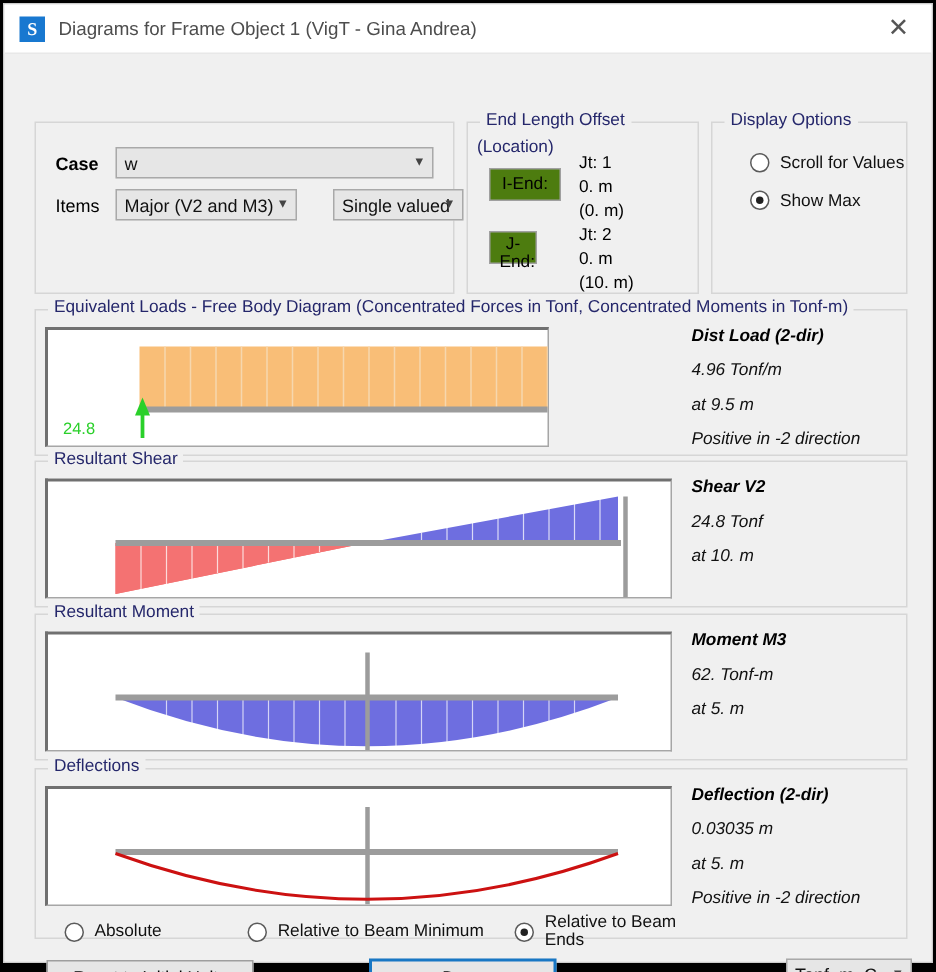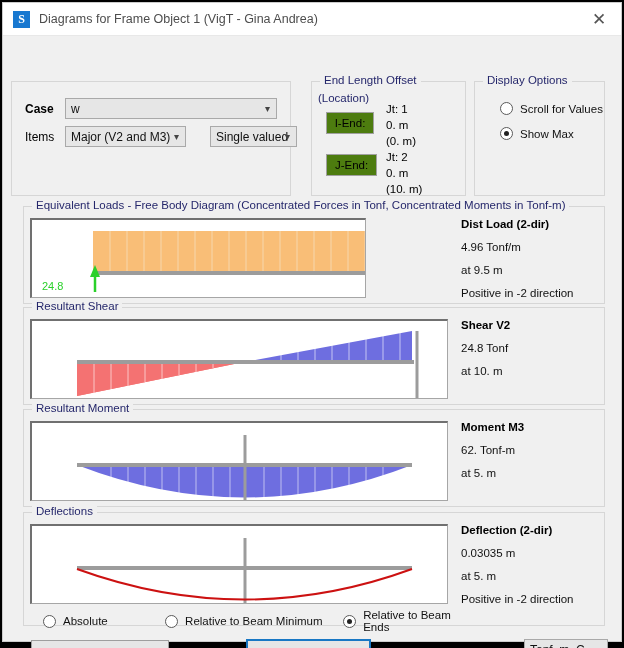--- a/index.html
+++ b/index.html
@@ -68,21 +68,21 @@
   .group > .legend {
     position: absolute;
     top: -8px; left: 8px;
     background: #f0f0f0;
     padding: 0 4px;
     font-size: 11.5px;
     color: #25276b;
     white-space: nowrap;
   }
   
-  #grp-case { left: 8px; top: 45px; width: 280px; height: 115px; }
+  #grp-case { left: 20px; top: 45px; width: 280px; height: 115px; }
   .lbl { font-size: 12px; color: #000; font-weight: bold; }
   .lbl-n { font-size: 12px; color: #000; }
   select.combo {
     font-family: "Liberation Sans", sans-serif;
     font-size: 12px;
     color: #111;
     background: #e6e6e6;
     border: 1px solid #a9a9a9;
     height: 21px;
     padding: 1px 2px 1px 5px;
@@ -127,21 +127,21 @@
   
   .dgrp { left: 20px; width: 582px; }
   .plotbox {
     position: absolute;
     background: #ffffff;
     border: 1px solid #a6a6a6;
     border-top: 2px solid #707070;
     border-left: 2px solid #707070;
     overflow: hidden;
   }
-  .sidepanel { position: absolute; }
+  .sidepanel { position: absolute; font-style: italic; }
   .side-title { font-size: 11.5px; font-weight: bold; color: #000; }
   .side-line { font-size: 11.5px; color: #111; margin-top: 11px; }
   
   #bottom-radios { position: absolute; left: 28px; top: 573px; width: 440px; display: flex; }
   
   .btn-big {
     font-family: "Liberation Sans", sans-serif;
     font-size: 11.5px;
     background: #e6e6e6;
     border: 1px solid #9e9e9e;
@@ -197,21 +197,21 @@
 
     <div class="group" id="grp-offset">
       <div class="legend">End Length Offset</div>
       <div style="position:absolute;left:6px;top:10px;font-size:11.5px;color:#25276b;">(Location)</div>
 
       <button class="btn-sm" style="position:absolute;left:14px;top:30px;width:48px;">I-End:</button>
       <div class="offtxt" style="position:absolute;left:74px;top:20px;">Jt:  1</div>
       <div class="offtxt" style="position:absolute;left:74px;top:36px;">0. m</div>
       <div class="offtxt" style="position:absolute;left:74px;top:52px;">(0. m)</div>
 
-      <button class="btn-sm" style="position:absolute;left:14px;top:72px;width:51px;">J-End:</button>
+      <button class="btn-sm" style="position:absolute;left:14px;top:72px;width:32px;">J-End:</button>
       <div class="offtxt" style="position:absolute;left:74px;top:68px;">Jt:  2</div>
       <div class="offtxt" style="position:absolute;left:74px;top:84px;">0. m</div>
       <div class="offtxt" style="position:absolute;left:74px;top:100px;">(10. m)</div>
     </div>
 
     <div class="group" id="grp-display">
       <div class="legend">Display Options</div>
       <div class="radio-row" style="position:absolute;left:13px;top:20px;">
         <span class="radio"></span>
         <span class="radio-lbl">Scroll for Values</span>

